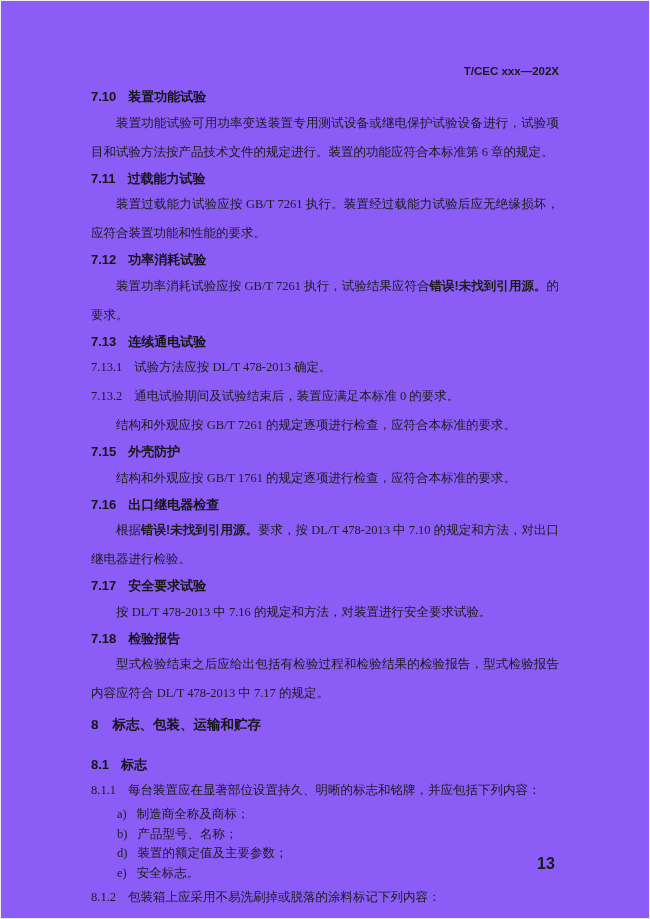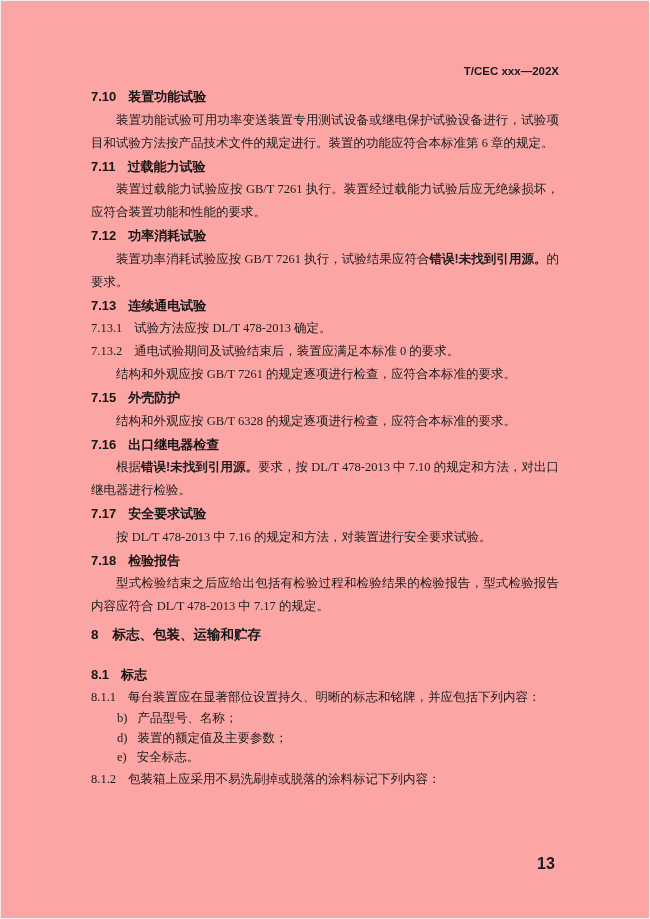--- a/index.html
+++ b/index.html
@@ -1,19 +1,19 @@
 <!DOCTYPE html>
 <html><head>
 <meta charset="utf-8">
 <style>
   html,body { margin:0; padding:0; background:#ffffff; }
   .page {
     position:relative;
     width:650px; height:919px;
-    background:#fca5a5;
+    background:#8b5cf6;
     box-sizing:border-box;
     padding:62px 90px 0 90px;
     border:1px solid #ececec;
     color:#1b1b1b;
     overflow:hidden;
   }
   .header {
     text-align:right;
     font-family:"Liberation Sans","DejaVu Sans",sans-serif;
     font-size:11.5px; font-weight:600;
@@ -25,21 +25,21 @@
     font-family:"Liberation Sans","DejaVu Sans",sans-serif;
     font-size:13px; font-weight:700;
     line-height:23.5px; margin:0;
     color:#161616;
   }
   .h2 { margin:5px 0 16px 0; font-size:13.5px; }
   .hnum { margin-right:12px; }
   .h2 .hnum { margin-right:14px; }
   .para, .clause, .li {
     font-family:"Liberation Serif","DejaVu Serif",serif;
-    font-size:12.5px; line-height:23px;
+    font-size:12.5px; line-height:29px;
     margin:0; color:#1c1c1c;
     text-align:justify;
   }
   .para { text-indent:25px; }
   .clause { text-indent:0; }
   .cnum { margin-right:12px; }
   .li { line-height:19.5px; margin-left:26px; text-align:left; }
   .lilabel { margin-right:10px; }
   .errref { font-weight:700; font-family:"Liberation Sans","DejaVu Sans",sans-serif; }
   .page-number {
@@ -68,38 +68,39 @@
     <h3 class="h3"><span class="hnum">7.12</span><span>功率消耗试验</span></h3>
     <p class="para"><span>装置功率消耗试验应按 GB/T 7261 执行，试验结果应符合</span><b class="errref">错误!未找到引用源。</b><span>的要求。</span></p>
 
     <h3 class="h3"><span class="hnum">7.13</span><span>连续通电试验</span></h3>
     <p class="clause"><span class="cnum">7.13.1</span><span>试验方法应按 DL/T 478-2013 确定。</span></p>
     <p class="clause"><span class="cnum">7.13.2</span><span>通电试验期间及试验结束后，装置应满足本标准 0 的要求。</span></p>
 
     <p class="para">结构和外观应按 GB/T 7261 的规定逐项进行检查，应符合本标准的要求。</p>
 
     <h3 class="h3"><span class="hnum">7.15</span><span>外壳防护</span></h3>
-    <p class="para">结构和外观应按 GB/T 6328 的规定逐项进行检查，应符合本标准的要求。</p>
+    <p class="para">结构和外观应按 GB/T 1761 的规定逐项进行检查，应符合本标准的要求。</p>
 
     <h3 class="h3"><span class="hnum">7.16</span><span>出口继电器检查</span></h3>
     <p class="para"><span>根据</span><b class="errref">错误!未找到引用源。</b><span>要求，按 DL/T 478-2013 中 7.10 的规定和方法，对出口继电器进行检验。</span></p>
 
     <h3 class="h3"><span class="hnum">7.17</span><span>安全要求试验</span></h3>
     <p class="para">按 DL/T 478-2013 中 7.16 的规定和方法，对装置进行安全要求试验。</p>
 
     <h3 class="h3"><span class="hnum">7.18</span><span>检验报告</span></h3>
     <p class="para">型式检验结束之后应给出包括有检验过程和检验结果的检验报告，型式检验报告内容应符合 DL/T 478-2013 中 7.17 的规定。</p>
 
     <h2 class="h2"><span class="hnum">8</span><span>标志、包装、运输和贮存</span></h2>
 
     <h3 class="h3"><span class="hnum">8.1</span><span>标志</span></h3>
 
     <p class="clause"><span class="cnum">8.1.1</span><span>每台装置应在显著部位设置持久、明晰的标志和铭牌，并应包括下列内容：</span></p>
 
     <div>
+      <p class="li"><span class="lilabel">a)</span><span>制造商全称及商标；</span></p>
       <p class="li"><span class="lilabel">b)</span><span>产品型号、名称；</span></p>
       <p class="li"><span class="lilabel">d)</span><span>装置的额定值及主要参数；</span></p>
       <p class="li"><span class="lilabel">e)</span><span>安全标志。</span></p>
     </div>
 
     <p class="clause"><span class="cnum">8.1.2</span><span>包装箱上应采用不易洗刷掉或脱落的涂料标记下列内容：</span></p>
 
   </div>
 
   <div class="page-number">13</div>

